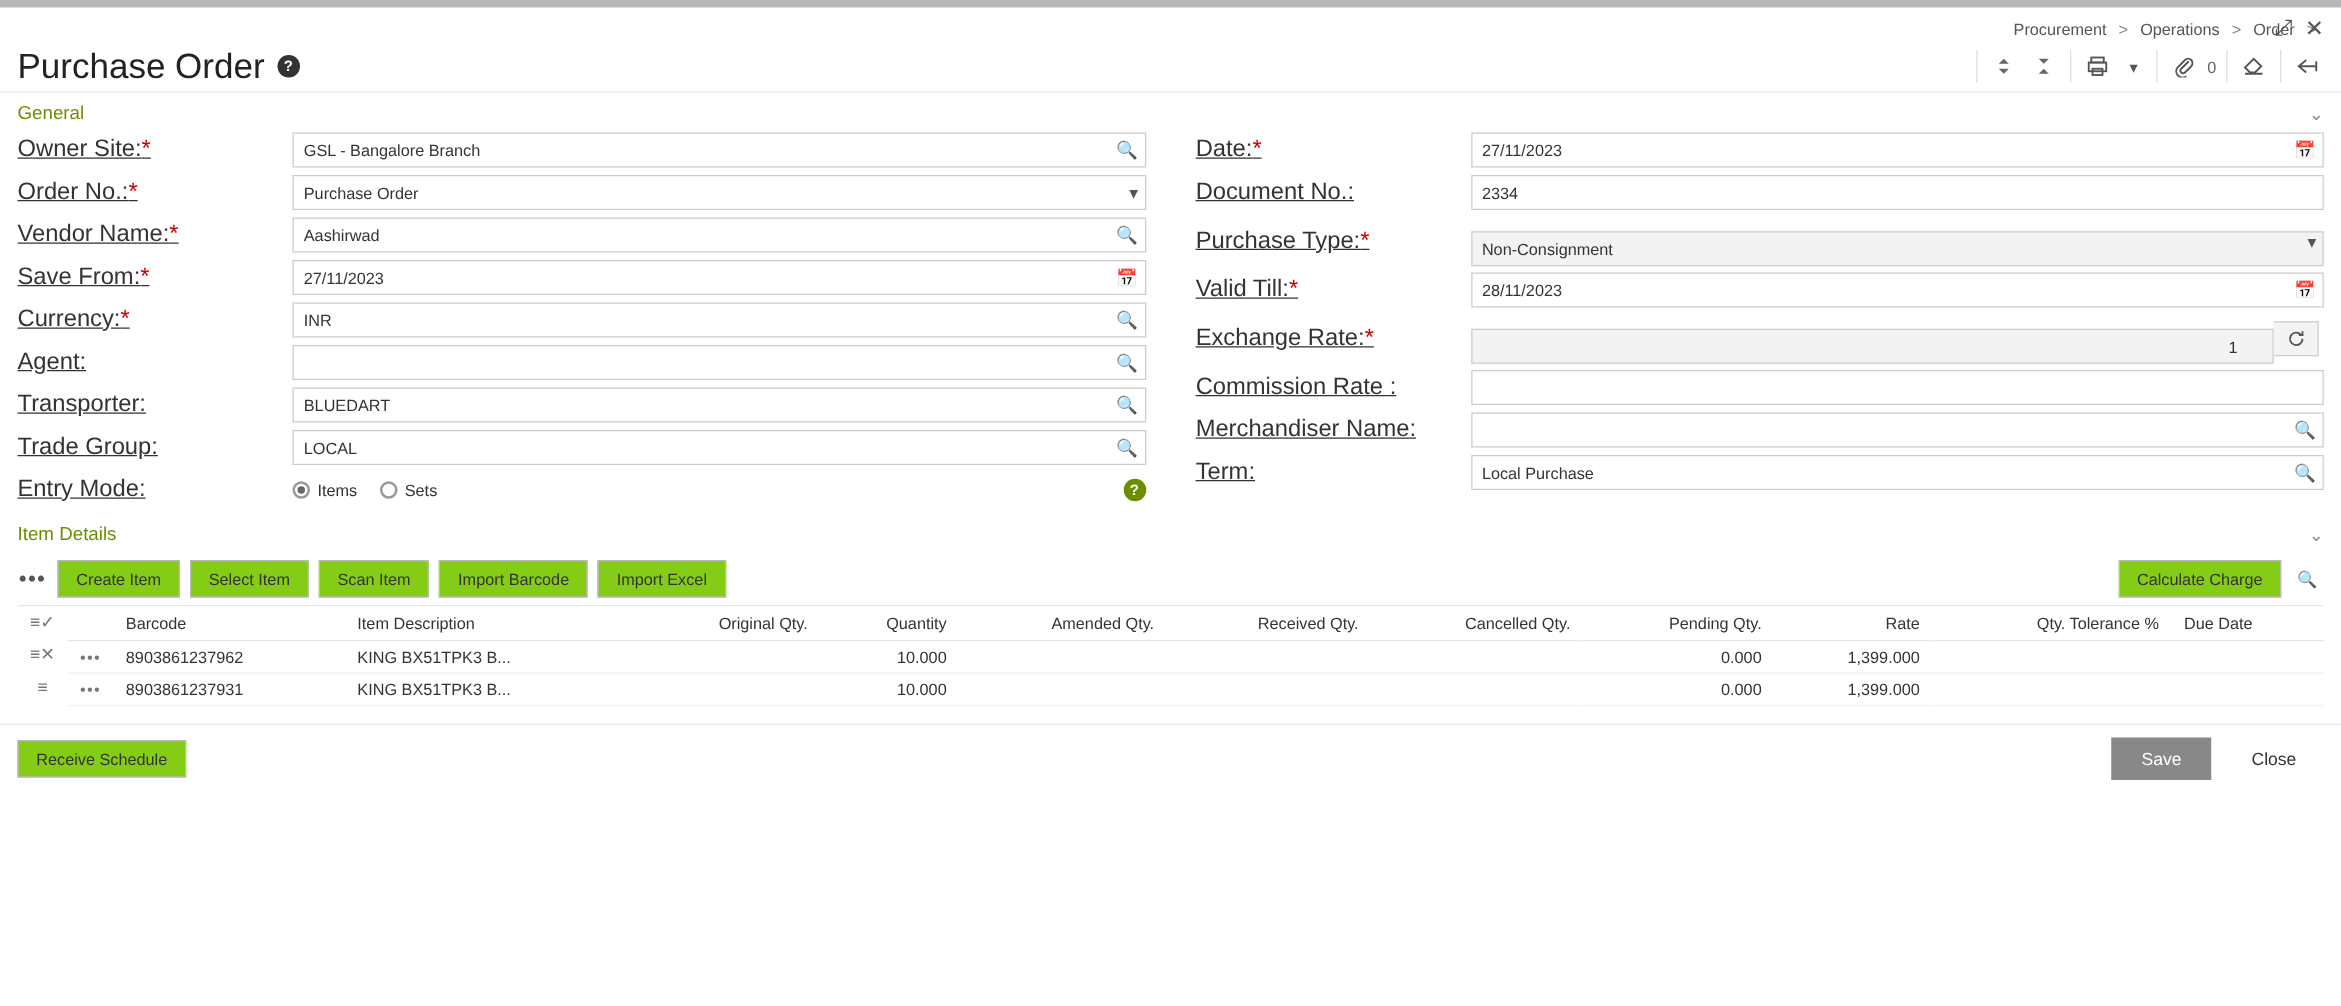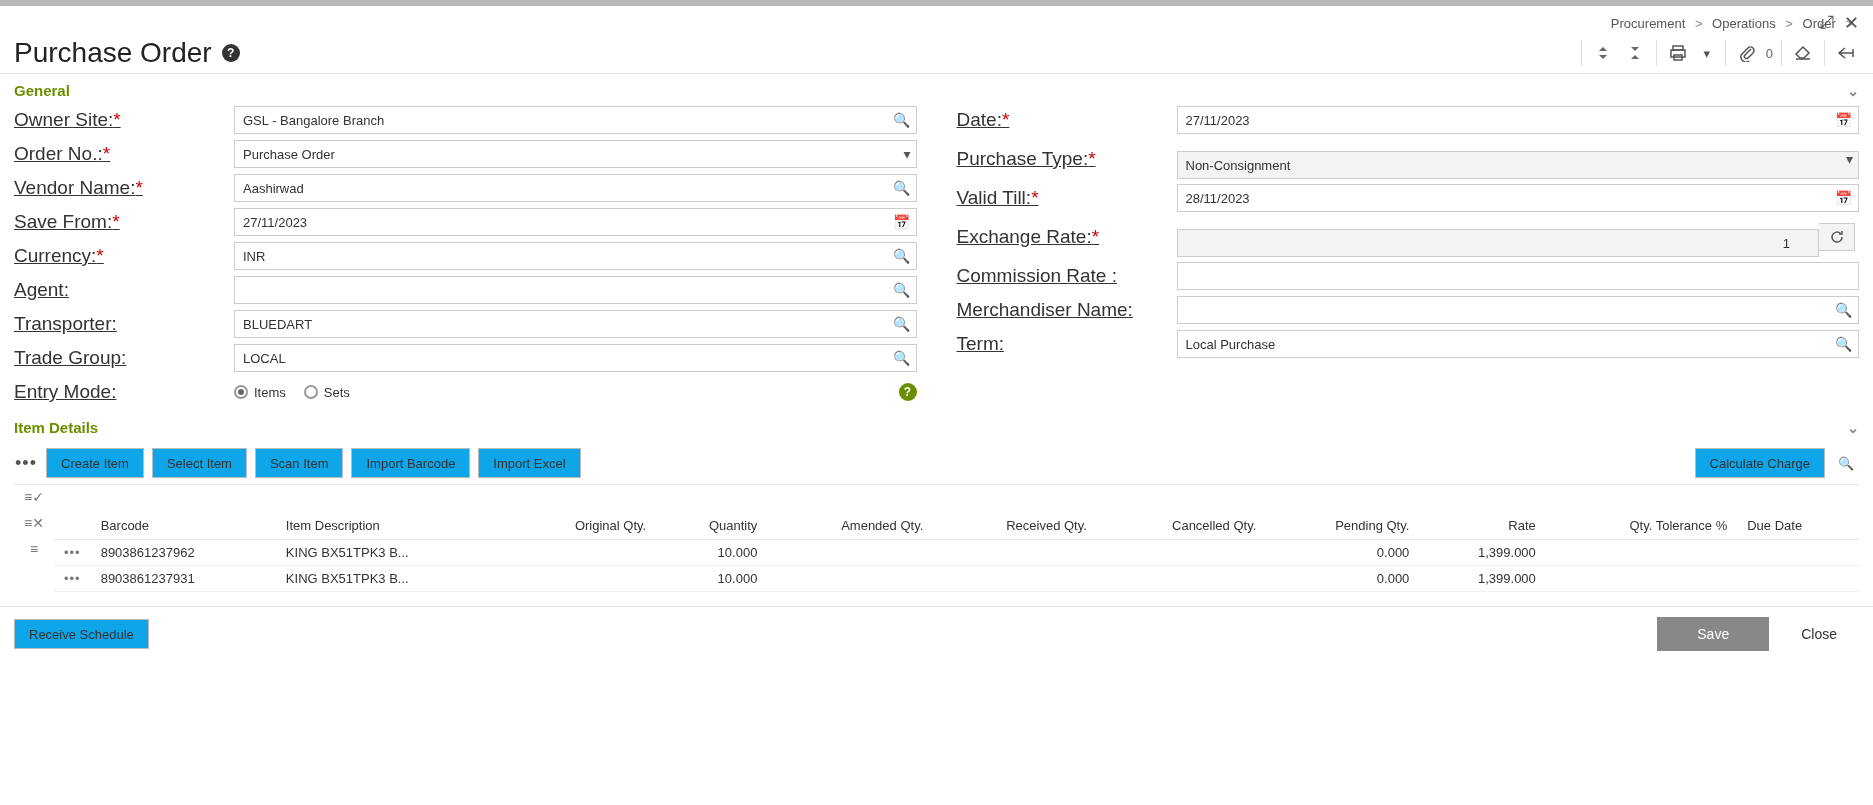--- a/index.html
+++ b/index.html
@@ -14,21 +14,21 @@
 .page-title { font-size: 28px; font-weight: 300; color: #222; display: flex; align-items: center; gap: 10px; }
 .help-icon { width: 18px; height: 18px; border-radius: 50%; background: #333; color: #fff; font-size: 12px; font-weight: bold; display: inline-flex; align-items: center; justify-content: center; }
 .title-actions { display: flex; align-items: center; gap: 6px; }
 .title-actions .divider { width: 1px; height: 26px; background: #ddd; margin: 0 2px; }
 .icon-btn { width: 26px; height: 26px; display: inline-flex; align-items: center; justify-content: center; color: #555; cursor: pointer; }
 .icon-btn.small { width: 20px; }
 .top-right-corner { position: absolute; top: 6px; right: 14px; display: flex; gap: 10px; color: #555; }
 .top-right-corner span { cursor: pointer; font-size: 18px; }
 
 .content { padding: 0 14px 8px 14px; }
-.section-header { display: flex; align-items: center; justify-content: space-between; color: #6b8e00; font-weight: 700; font-size: 15px; padding: 8px 0 6px 0; }
+.section-header { display: flex; align-items: center; justify-content: space-between; color: #6b8e00; font-weight: 400; font-size: 15px; padding: 8px 0 6px 0; }
 .chevron { color: #888; font-size: 14px; cursor: pointer; }
 
 .form-grid { display: flex; gap: 40px; }
 .form-col { flex: 1; }
 .form-row { display: flex; align-items: center; margin-bottom: 4px; min-height: 30px; }
 .form-label { width: 220px; color: #333; font-size: 19px; text-decoration: underline; }
 .req { color: #c00; }
 .form-input-wrap { flex: 1; position: relative; display: flex; align-items: center; }
 .form-input { width: 100%; height: 28px; border: 1px solid #ccc; padding: 0 28px 0 8px; font-size: 13px; color: #333; background: #fff; }
 .form-input.readonly { background: #f3f3f3; margin-top: 12px; }
@@ -38,36 +38,36 @@
 .side-btn { width: 36px; height: 28px; border: 1px solid #ccc; border-left: none; background: #f3f3f3; display: flex; align-items: center; justify-content: center; color: #555; cursor: pointer; }
 
 .radio-group { display: flex; align-items: flex-start; gap: 18px; }
 .radio-item { display: flex; align-items: center; gap: 6px; }
 .radio { width: 14px; height: 14px; border: 2px solid #999; border-radius: 50%; display: inline-flex; align-items: center; justify-content: center; }
 .radio.checked::after { content: ""; width: 6px; height: 6px; background: #666; border-radius: 50%; }
 .help-green { width: 18px; height: 18px; border-radius: 50%; background: #6b8e00; color: #fff; font-size: 12px; font-weight: bold; display: inline-flex; align-items: center; justify-content: center; margin-left: auto; }
 
 .item-toolbar { display: flex; align-items: center; gap: 8px; padding: 6px 0; }
 .dots-menu { width: 24px; text-align: center; color: #555; cursor: pointer; font-size: 18px; letter-spacing: 1px; }
-.btn { height: 30px; padding: 0 14px; border: 1px solid #bbb; background: #0ea5e9; color: #333; font-size: 13px; cursor: pointer; }
+.btn { height: 30px; padding: 0 14px; border: 1px solid #bbb; background: #84cc16; color: #333; font-size: 13px; cursor: pointer; }
 .spacer { flex: 1; }
 
 .grid-wrap { display: flex; border-top: 1px solid #e5e5e5; }
 .grid-side { width: 40px; display: flex; flex-direction: column; align-items: center; padding-top: 4px; gap: 10px; color: #777; }
 .grid-side span { cursor: pointer; font-size: 14px; }
-.grid-main { flex: 1; overflow-x: auto; margin-top: 27px; }
+.grid-main { flex: 1; overflow-x: auto; }
 table.grid { width: 100%; border-collapse: collapse; min-width: 1480px; }
 table.grid th { text-align: left; font-weight: 400; color: #333; font-size: 13px; padding: 6px 10px; border-bottom: 1px solid #e5e5e5; background: #fff; white-space: nowrap; }
 table.grid th.r, table.grid td.r { text-align: right; }
 table.grid td { padding: 5px 10px; font-size: 13px; color: #333; border-bottom: 1px solid #f0f0f0; white-space: nowrap; }
 .row-menu { color: #777; cursor: pointer; letter-spacing: 1px; }
 
 .footer { display: flex; align-items: center; padding: 10px 14px; border-top: 1px solid #e5e5e5; gap: 10px; margin-top: 6px; }
 .footer .spacer { flex: 1; }
-.btn-primary { height: 34px; padding: 0 40px; background: #888; color: #fff; border: none; font-size: 14px; cursor: pointer; }
+.btn-primary { height: 34px; padding: 0 24px; background: #888; color: #fff; border: none; font-size: 14px; cursor: pointer; }
 .btn-ghost { height: 34px; padding: 0 22px; background: #fff; color: #333; border: none; font-size: 14px; cursor: pointer; }
 
 svg { display: block; }
 </style>
 </head>
 <body>
 
 <div class="topbar"></div>
 
 <div class="header-area">
@@ -215,20 +215,26 @@
         </div>
       </div>
     </div>
 
     <div class="form-col">
       <div class="form-row">
         <div class="form-label"><span>Date:</span><span class="req">*</span></div>
         <div class="form-input-wrap">
           <input class="form-input" value="27/11/2023" style="">
           <span class="input-icon">📅</span>
+        </div>
+      </div>
+      <div class="form-row">
+        <div class="form-label"><span>Document No.:</span></div>
+        <div class="form-input-wrap">
+          <input class="form-input" value="2334" style="">
         </div>
       </div>
       <div class="form-row">
         <div class="form-label"><span>Purchase Type:</span><span class="req">*</span></div>
         <div class="form-input-wrap">
           <input class="form-input readonly" readonly="" value="Non-Consignment" style="">
           <span class="input-icon">▾</span>
         </div>
       </div>
       <div class="form-row">

